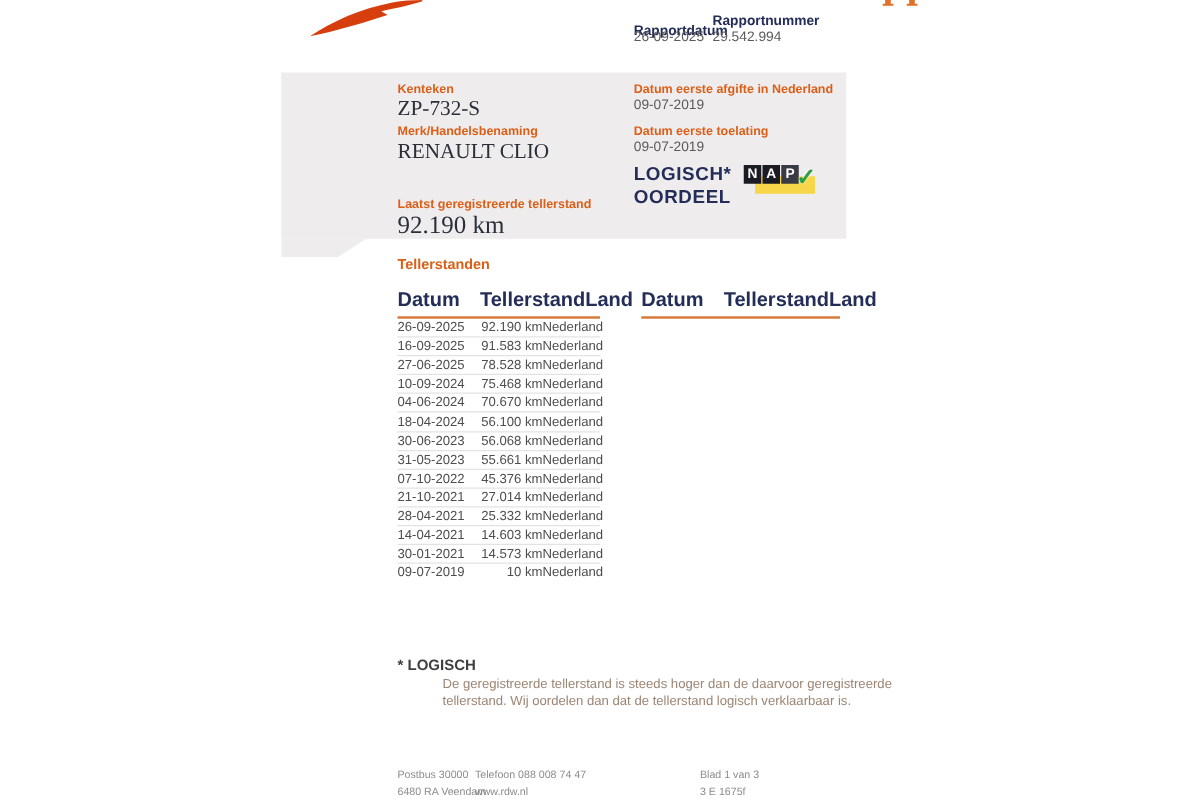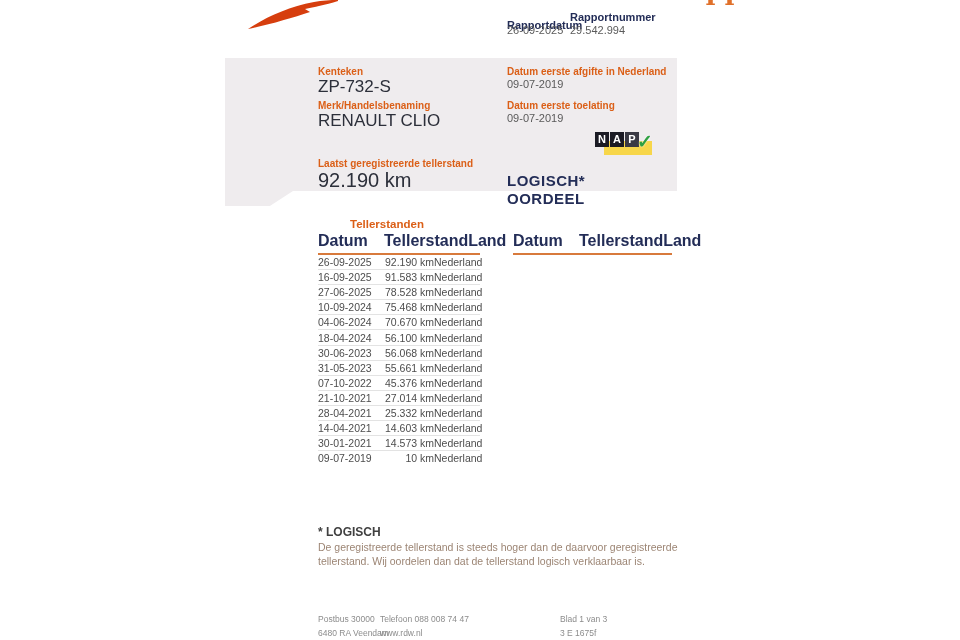--- a/index.html
+++ b/index.html
@@ -16,21 +16,21 @@
 
   
   .meta-label{font-size:11px;font-weight:bold;color:#232d57;}
   .meta-value{font-size:11px;color:#5a5a5a;}
 
   
   #panel{left:225px;top:58px;width:452px;height:133px;background:#efecee;}
   #panel-tail{left:225px;top:191px;width:68px;height:15px;background:#efecee;
         clip-path:polygon(0 0,100% 0,66% 100%,0 100%);}
   .olabel{font-size:10px;font-weight:bold;color:#db5f17;}
-  .serifval{font-family:Liberation Sans, sans-serif;color:#2c2f3a;}
+  .serifval{font-family:Liberation Serif, serif;color:#2c2f3a;}
   .oordeel{font-size:15px;font-weight:bold;color:#232d57;letter-spacing:.5px;line-height:18px;}
 
   
   #nap{left:595px;top:132px;width:62px;height:26px;}
   #nap .yellow{position:absolute;left:9px;top:9px;width:48px;height:14px;background:#f7d64a;}
   #nap .box{position:absolute;top:0;width:14px;height:15px;background:#1b1b24;color:#fff;
         font-size:11px;font-weight:bold;text-align:center;line-height:15px;}
   #nap .b0{left:0;} #nap .b1{left:15px;} #nap .b2{left:30px;background:#3a3a44;}
   #nap .check{position:absolute;left:42px;top:-2px;color:#2fa042;font-size:19px;font-weight:bold;
         text-shadow:0 0 2px #fff;}
@@ -41,21 +41,21 @@
         border-bottom:2px solid #d87a3c;padding-bottom:3px;}
   .trow{display:flex;font-size:10.5px;color:#4d4d4d;height:14.1px;align-items:center;
         border-bottom:1px solid #e3e3e3;}
   .trow:last-child{border-bottom:none;}
   .c-datum{flex:0 0 66px;text-align:left;}
   .c-stand{flex:0 0 50px;text-align:right;}
   .c-land{flex:1;text-align:right;}
 
   
   #footnote-title{font-size:12px;font-weight:bold;color:#404040;}
-  #footnote-body{font-size:10.5px;line-height:14px;color:#9c8574;width:378px;}
+  #footnote-body{font-size:10.5px;line-height:14px;color:#9c8574;width:378px;margin-left:36px;}
 
   
   .foot{font-size:8.5px;color:#8c8c8c;line-height:14px;}
   .foot-right{}
 
   
   #logo{left:248px;top:0;}
 </style>
 </head>
 <body>
@@ -79,39 +79,39 @@
     <div class="abs olabel" style="left:93px;top:8px;">Kenteken</div>
     <div class="abs serifval" style="left:93px;top:19px;font-size:17px;">ZP-732-S</div>
     <div class="abs olabel" style="left:93px;top:42px;">Merk/Handelsbenaming</div>
     <div class="abs olabel" style="left:282px;top:8px;">Datum eerste afgifte in Nederland</div>
 
     <div class="abs serifval" style="left:93px;top:53px;font-size:17px;">RENAULT CLIO</div>
     <div class="abs meta-value" style="left:282px;top:20px;">09-07-2019</div>
     <div class="abs olabel" style="left:282px;top:42px;">Datum eerste toelating</div>
     <div class="abs meta-value" style="left:282px;top:54px;">09-07-2019</div>
 
-    <div class="abs oordeel" style="left:282px;top:73px;margin-top:41px;">
+    <div class="abs oordeel" style="left:282px;top:73px;">
       <span>LOGISCH*</span><br>
       <span>OORDEEL</span>
     </div>
 
     <div class="abs olabel" style="left:93px;top:100px;">Laatst geregistreerde tellerstand</div>
     <div class="abs serifval" style="left:93px;top:111px;font-size:20px;">92.190 km</div>
   </div>
   <div id="panel-tail" class="abs"></div>
 
   <div id="nap" class="abs">
     <div class="yellow"></div>
     <div class="box b0">N</div>
     <div class="box b1">A</div>
     <div class="box b2">P</div>
     <div class="check">✓</div>
   </div>
 
-  <div class="abs section-title" style="left:318px;top:218px;margin-left:32px;">Tellerstanden</div>
+  <div class="abs section-title" style="left:318px;top:206px;">Tellerstanden</div>
 
   <div class="abs" style="left:318px;top:232px;width:162px;">
     <div class="thead">
       <span class="c-datum">Datum</span>
       <span class="c-stand">Tellerstand</span>
       <span class="c-land">Land</span>
     </div>
     <div id="rows-container">
         <div class="trow">
           <span class="c-datum">26-09-2025</span>

